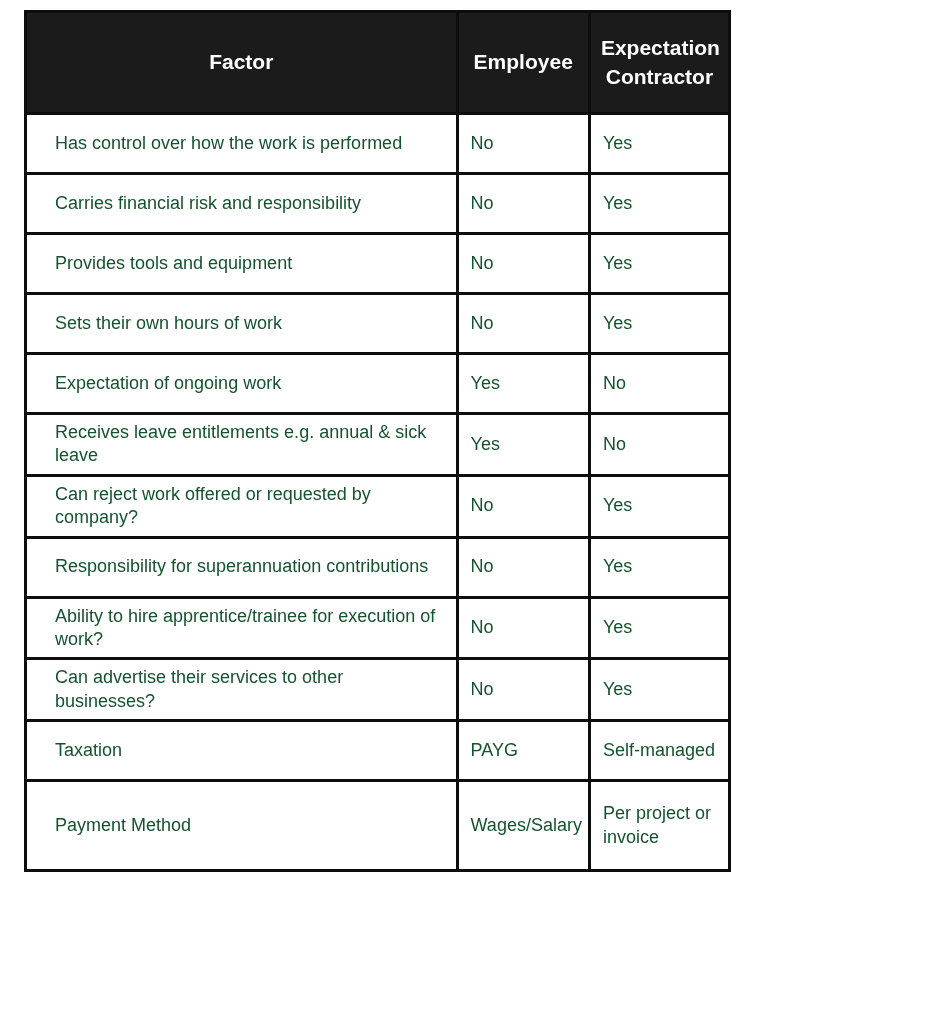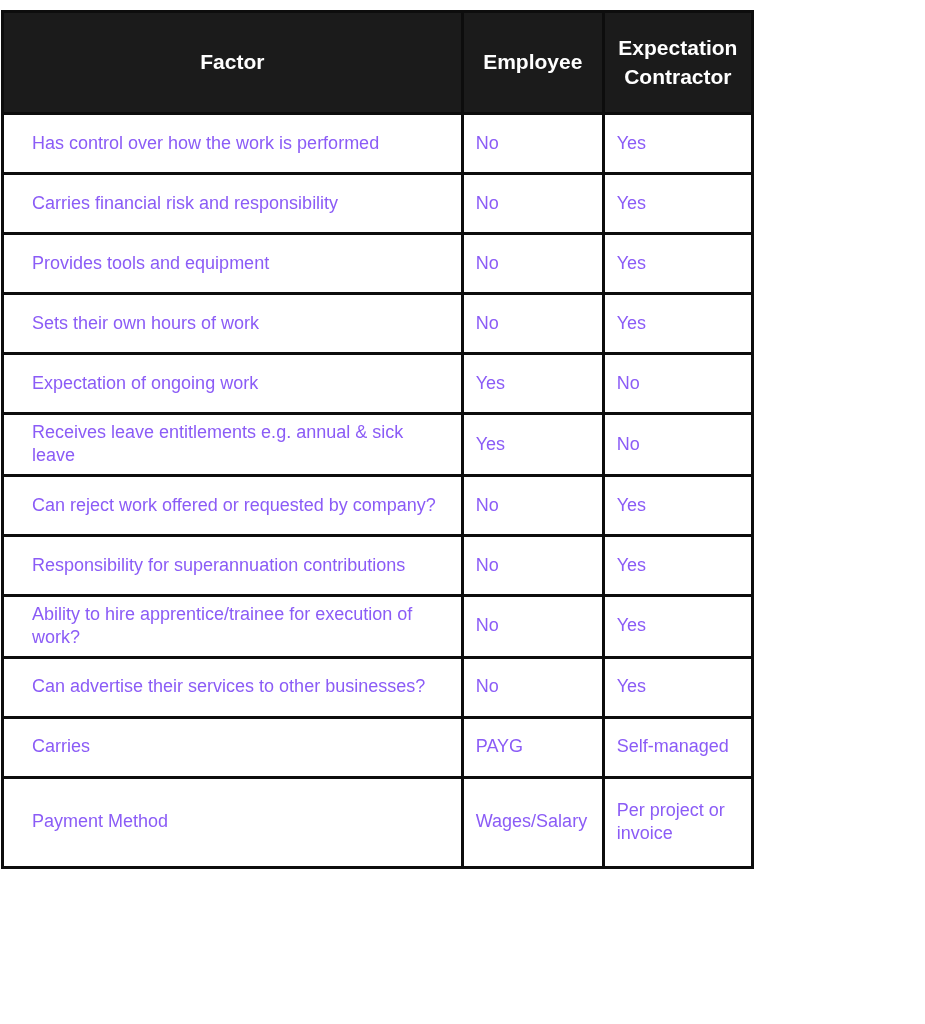--- a/index.html
+++ b/index.html
@@ -6,21 +6,21 @@
     margin: 0;
     padding: 0;
     background: #ffffff;
     font-family: "Liberation Sans", "DejaVu Sans", sans-serif;
   }
   .page {
     width: 755px;
     height: 1024px;
     background: #ffffff;
     box-sizing: border-box;
-    padding: 10px 1px;
+    padding: 10px 24px;
   }
   table.compare-table {
     border-collapse: collapse;
     width: 100%;
     table-layout: fixed;
   }
   table.compare-table, table.compare-table th, table.compare-table td {
     border: 3px solid #0d0d0d;
   }
   thead th {
@@ -31,21 +31,21 @@
     text-align: center;
     vertical-align: middle;
     height: 99px;
     padding: 0 10px;
     line-height: 1.35;
   }
   col.col-factor   { width: 61.3%; }
   col.col-employee { width: 18.8%; }
   col.col-contractor { width: 19.9%; }
   tbody td {
-    color: #8b5cf6;
+    color: #14532d;
     font-size: 18px;
     vertical-align: middle;
     background: #ffffff;
     line-height: 1.3;
   }
   tbody tr { height: 60px; }
   tbody tr:last-child { height: 90px; }
   td.factor-cell {
     text-align: left;
     padding: 6px 10px 6px 28px;
@@ -116,21 +116,21 @@
           <td class="factor-cell">Ability to hire apprentice/trainee for execution of work?</td>
           <td class="value-cell">No</td>
           <td class="value-cell">Yes</td>
         </tr>
         <tr>
           <td class="factor-cell">Can advertise their services to other businesses?</td>
           <td class="value-cell">No</td>
           <td class="value-cell">Yes</td>
         </tr>
         <tr>
-          <td class="factor-cell">Carries</td>
+          <td class="factor-cell">Taxation</td>
           <td class="value-cell">PAYG</td>
           <td class="value-cell">Self-managed</td>
         </tr>
         <tr>
           <td class="factor-cell">Payment Method</td>
           <td class="value-cell">Wages/Salary</td>
           <td class="value-cell">Per project or invoice</td>
         </tr>
       </tbody>
   </table>

